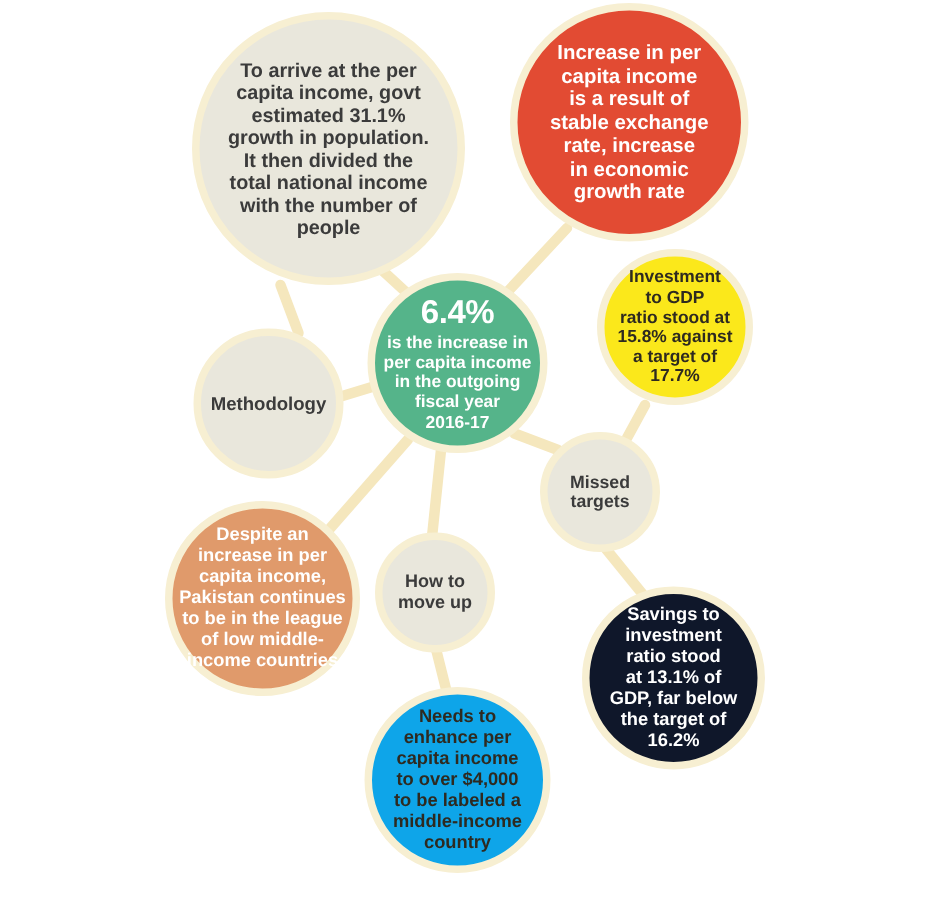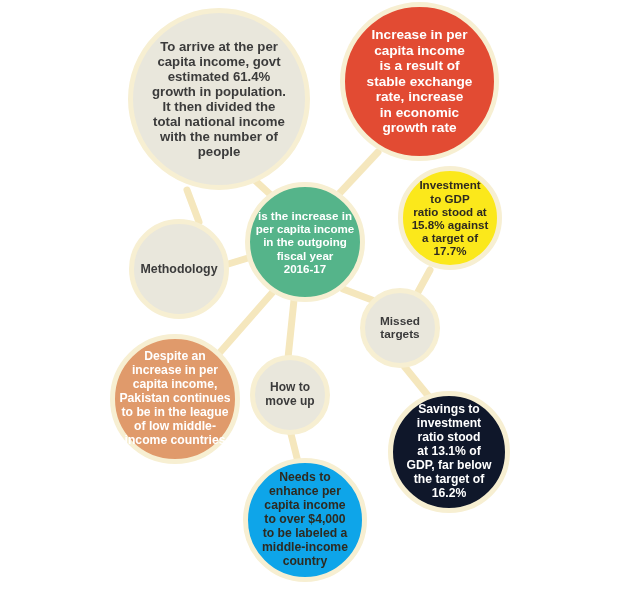--- a/index.html
+++ b/index.html
@@ -141,40 +141,40 @@
 
       <line x1="404" y1="366" x2="430" y2="398"></line>
 
       <line x1="291" y1="434" x2="298" y2="462"></line>
     </g>
   </svg>
 
   <div class="node ring" id="node-methodology-note">
     <span class="txt">To arrive at the per
 capita income, govt
-estimated 61.4%
+estimated 31.1%
 growth in population.
 It then divided the
 total national income
 with the number of
 people</span>
   </div>
 
   <div class="node ring" id="node-exchange-rate">
     <span class="txt">Increase in per
 capita income
 is a result of
 stable exchange
 rate, increase
 in economic
 growth rate</span>
   </div>
 
   <div class="node ring" id="node-headline">
-    <span class="txt"><span>is the increase in
+    <span class="txt"><span class="big">6.4%</span><span>is the increase in
 per capita income
 in the outgoing
 fiscal year
 2016-17</span></span>
   </div>
 
   <div class="node ring" id="node-investment">
     <span class="txt">Investment
 to GDP
 ratio stood at

